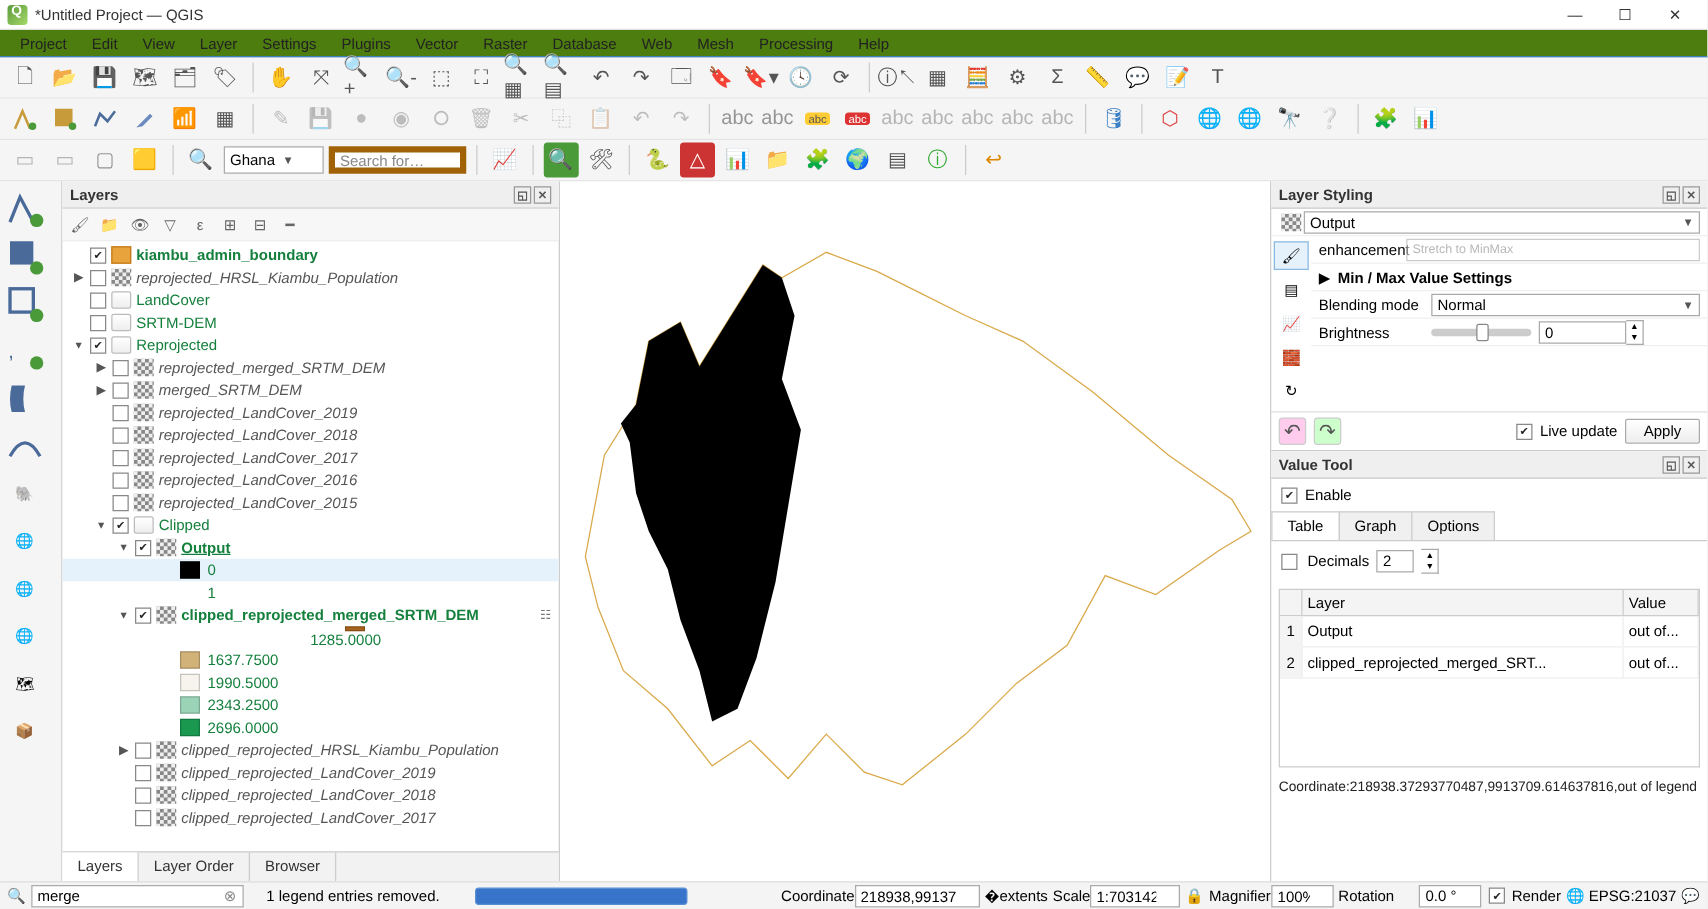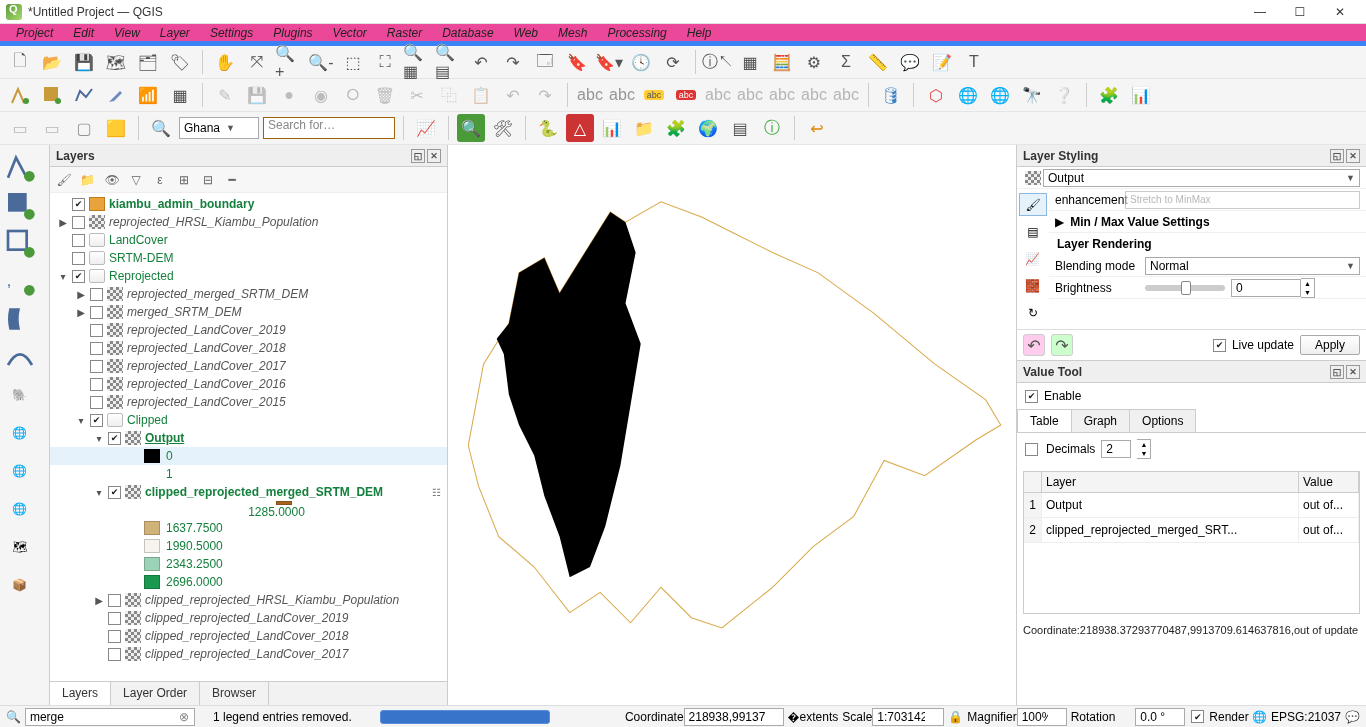--- a/index.html
+++ b/index.html
@@ -2,29 +2,29 @@
 <html><head>
 <meta charset="utf-8">
 <style>
 * { box-sizing: border-box; margin: 0; padding: 0; font-family: "Segoe UI", Tahoma, sans-serif; font-size: 12px; }
 body { background: #f0f0f0; width: 1366px; height: 727px; overflow: hidden; display: flex; flex-direction: column; }
 .titlebar { height: 24px; background: #fff; display: flex; align-items: center; padding: 0 6px; border-bottom: 1px solid #e0e0e0; }
 .titlebar .qicon { width: 16px; height: 16px; background: linear-gradient(135deg,#5b9a3b,#a6d96a); border-radius: 3px; margin-right: 6px; position:relative; }
 .titlebar .qicon::after{content:"Q";position:absolute;left:3px;top:-1px;color:#fff;font-weight:bold;font-size:11px;}
 .titlebar .title { flex: 1; color: #333; }
 .titlebar .winbtn { width: 40px; height: 24px; display: flex; align-items: center; justify-content: center; color: #333; }
-.menubar { height: 22px; background: #ec4899; display: flex; align-items: center; padding: 0 6px; border-bottom: 5px solid #3b82f6; font-style: italic; }
+.menubar { height: 22px; background: #4d7c0f; display: flex; align-items: center; padding: 0 6px; border-bottom: 1px solid #3b82f6; }
 .menubar .mitem { padding: 2px 10px; color: #222; }
 .toolbar-row { background: #f5f5f5; display: flex; align-items: center; gap: 4px; padding: 2px 6px; border-bottom: 1px solid #e5e5e5; flex-wrap: nowrap; }
 .tbtn { width: 28px; height: 28px; display:flex; align-items:center; justify-content:center; border-radius:3px; color:#555; font-size:16px;}
 .tbtn svg { width: 20px; height: 20px; }
 .sep { width:1px; height:24px; background:#ccc; margin:0 4px; }
 .combo { height: 22px; border:1px solid #aaa; background:#fff; display:flex; align-items:center; padding:0 4px; }
 .combo .arrow { margin-left:6px; font-size:9px; color:#555; }
-.searchbox { height:22px; border:1px solid #a16207; background:#fff; padding:0 4px; width:132px; color:#888; }
+.searchbox { height:22px; border:5px solid #a16207; background:#fff; padding:0 4px; width:110px; color:#888; }
 .main { flex:1; display:flex; overflow:hidden; }
 .leftdock { width:50px; background:#f5f5f5; border-right:1px solid #ccc; display:flex; flex-direction:column; gap:6px; padding:6px 4px; }
 .leftdock .dockbtn { width:32px; height:32px; display:flex; align-items:center; justify-content:center; }
 .layerspanel { width:398px; background:#fff; border-right:1px solid #ccc; display:flex; flex-direction:column; }
 .panelheader { height:22px; background:#efefef; border-bottom:1px solid #ccc; display:flex; align-items:center; padding:0 6px; font-weight:600; color:#333; }
 .panelheader .phbtns { margin-left:auto; display:flex; gap:2px; }
 .panelheader .phbtns span { width:14px; height:14px; border:1px solid #999; display:flex; align-items:center; justify-content:center; font-size:9px; color:#555; }
 .paneltoolbar { height:26px; background:#f7f7f7; border-bottom:1px solid #eee; display:flex; align-items:center; gap:4px; padding:0 4px; }
 .paneltoolbar .ptbtn { width:20px; height:20px; display:flex; align-items:center; justify-content:center; color:#666; }
 .layertree { flex:1; overflow:auto; padding:2px 0; position:relative;}
@@ -497,21 +497,20 @@
           <div class="stylerow">
               <span style="width:70px">enhancement</span>
               <div class="drop" style="opacity:.6">
                 <span style="font-size:10px;color:#888;">Stretch to MinMax</span>
               </div>
             </div>
           <div class="stylerow">
               <span style="margin-right:6px">▶</span>
               <b>Min / Max Value Settings</b>
             </div>
-          <div class="section-label">Layer Rendering</div>
           <div class="stylerow">
               <span style="width:90px">Blending mode</span>
               <div class="drop">
                 <span>Normal</span>
                 <span class="arrow">▼</span>
               </div>
             </div>
           <div class="stylerow">
               <span style="width:90px">Brightness</span>
               <div class="slider">
@@ -581,21 +580,21 @@
               <div style="width:60px">out of...</div>
             </div>
             <div class="vr">
               <div style="width:18px;background:#f4f4f4;text-align:center">2</div>
               <div style="flex:1">clipped_reprojected_merged_SRT...</div>
               <div style="width:60px">out of...</div>
             </div>
           </div>
         <div style="height:70px"></div>
       </div>
-      <div class="coordline">Coordinate:218938.37293770487,9913709.614637816,out of update</div>
+      <div class="coordline">Coordinate:218938.37293770487,9913709.614637816,out of legend</div>
     </div>
   </div>
 </div>
 
 <div class="locator">
   <span class="mag">🔍</span>
   <input value="merge" style="">
   <span style="color:#888;margin-left:-20px">⊗</span>
   <span style="margin-left:20px">1 legend entries removed.</span>
   <div style="width:20px"></div>

